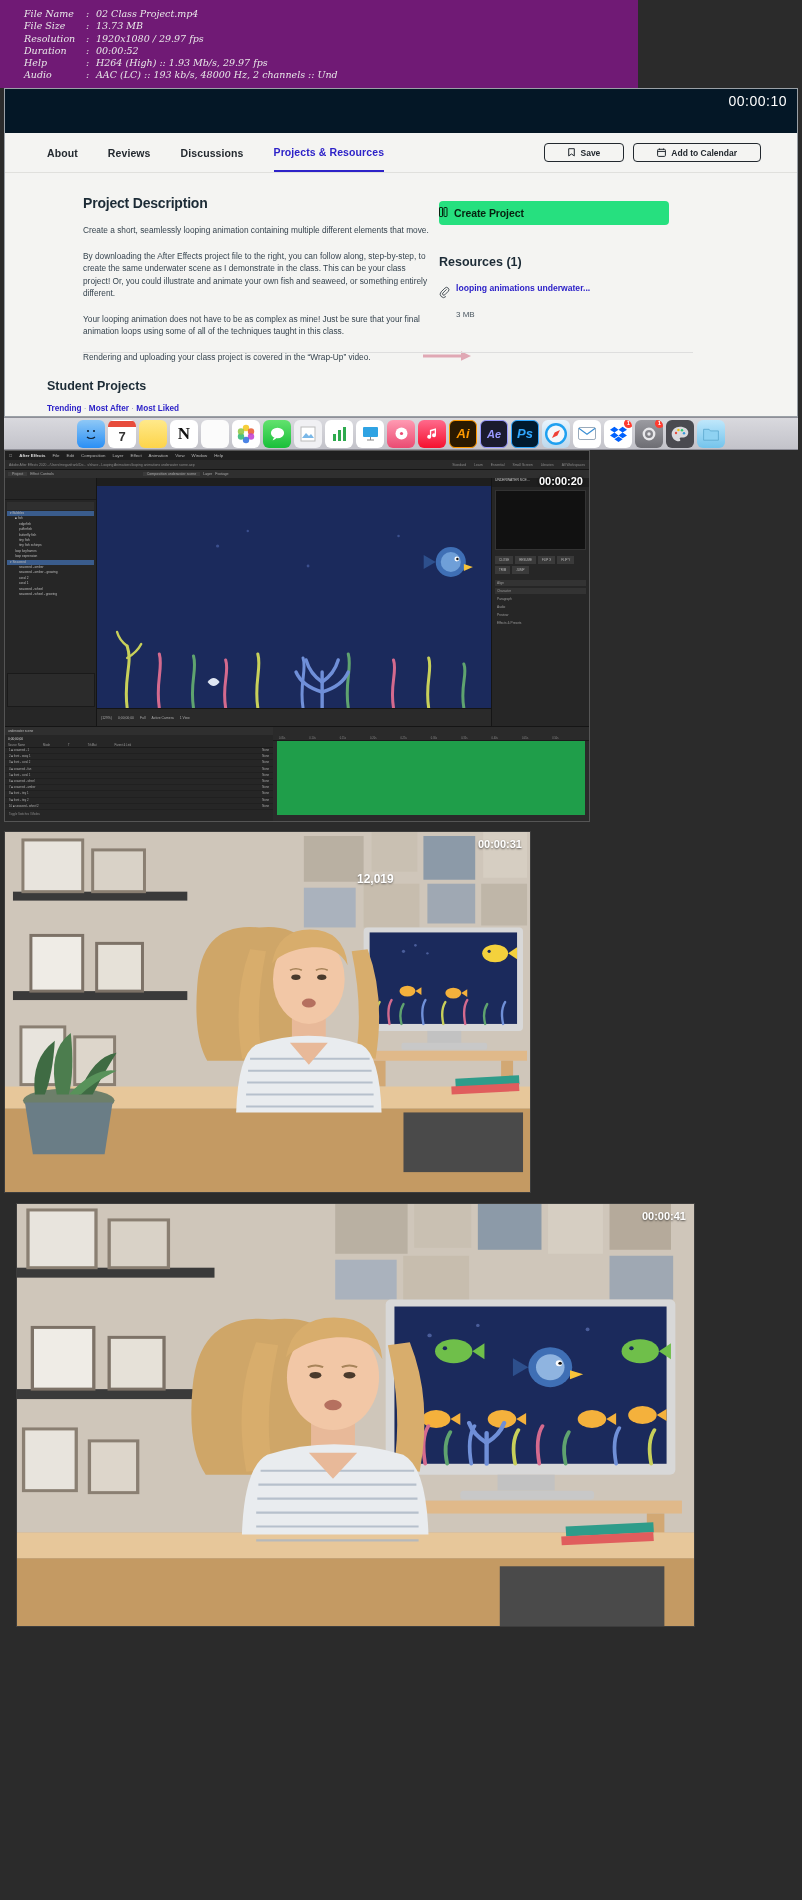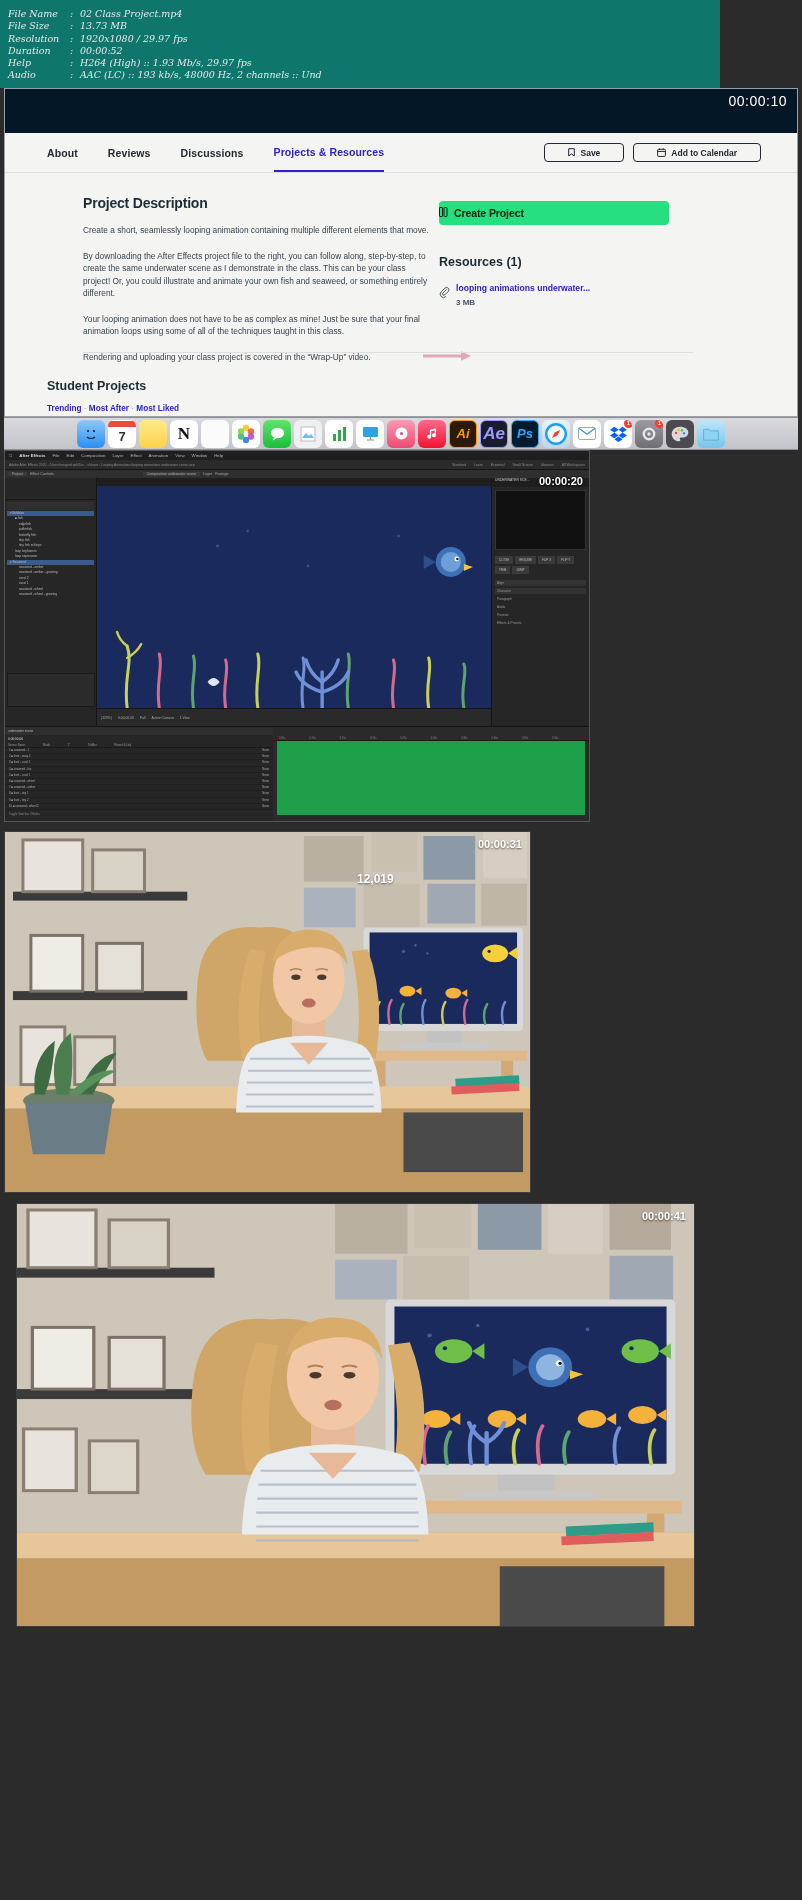--- a/index.html
+++ b/index.html
@@ -6,22 +6,22 @@
   html, body {
     width: 802px; height: 1900px;
     background: #2b2b2b;
     font-family: "Liberation Sans", sans-serif;
     overflow: hidden;
   }
   .page { position: relative; width: 802px; height: 1900px; background: #2b2b2b; }
 
   
   .mediainfo {
-    position: absolute; left: 0; top: 0; width: 720px; height: 88px;
-    background: #0f766e; padding: 8px 0 0 8px;
+    position: absolute; left: 0; top: 0; width: 638px; height: 88px;
+    background: #701a75; padding: 8px 0 0 24px;
   }
   .mi-row { display: flex; font-family: "DejaVu Serif", serif; font-style: italic;
             font-size: 9.5px; color: #e8e8e8; line-height: 12.3px; white-space: nowrap; }
   .mi-label { width: 62px; flex: 0 0 62px; }
   .mi-colon { width: 10px; flex: 0 0 10px; }
   .mi-value { flex: 1; }
 
   
   .shot1 { position: absolute; left: 4px; top: 88px; width: 794px; height: 329px;
            background: #f4f4f2; border: 1px solid #9aa0a6; overflow: hidden; }
@@ -44,21 +44,21 @@
   .col-left { width: 400px; padding-left: 54px; }
   .h-proj { font-size: 14px; font-weight: bold; color: #1c2b36; letter-spacing: -.2px; }
   .p { font-size: 8.3px; line-height: 12.5px; color: #36444f; margin-top: 13px; }
   .col-right { width: 230px; margin-left: 10px; padding-top: 6px; }
   .createbtn { background: #26e07f; color: #06210f; border-radius: 4px; height: 24px;
                display: flex; align-items: center; gap: 6px;
                font-size: 10.5px; font-weight: bold; letter-spacing: -.1px; }
   .res-h { font-size: 12.5px; font-weight: bold; color: #1c2b36; margin-top: 30px; }
   .res-item { display: flex; gap: 7px; margin-top: 14px; align-items: flex-start; }
   .res-link { font-size: 8.6px; font-weight: bold; color: #2d22c8; line-height: 11px; }
-  .res-size { font-size: 8px; color: #4a5761; margin-top: 4px; font-weight: bold; }
+  .res-size { font-size: 8px; color: #4a5761; margin-top: 16px; }
   .arrow-ann { position: absolute; left: 418px; top: 175px; width: 52px; height: 12px; }
   .divider1 { position: absolute; left: 78px; top: 263px; width: 610px; height: 1px;
               background: #dedede; }
   .stud { position: absolute; left: 42px; top: 290px; font-size: 12.5px; font-weight: bold;
           color: #1c2b36; }
   .filters { position: absolute; left: 42px; top: 315px; font-size: 8.2px;
              color: #2d22c8; font-weight: bold; }
   .filters .sep { color: #9aa3ab; font-weight: normal; }
 
   
@@ -288,21 +288,21 @@
           <circle cx="6.5" cy="6.5" r="6" fill="#fff"></circle>
           <circle cx="6.5" cy="6.5" r="1.6" fill="#ea4b72"></circle>
         </svg>
     </div>
     <div class="dicon" style="background:linear-gradient(#ff6a8c,#f5112f)">
       <svg width="13" height="13" viewBox="0 0 13 13">
           <path d="M10 1.2v7.1a2 2 0 1 1-1.3-1.9V3.3L5.2 4.2v5.6a2 2 0 1 1-1.3-1.9V3z" fill="#fff"></path>
         </svg>
     </div>
     <div class="dicon" style="background:#2b1a00;border:1px solid #ff9a00;color:#ff9a00;font-size:13px;font-style:italic;">Ai</div>
-    <div class="dicon" style="background:#1b1b2e;border:1px solid #9999ff;color:#9999ff;font-size:17px;font-style:italic;">Ae</div>
+    <div class="dicon" style="background:#1b1b2e;border:1px solid #9999ff;color:#9999ff;font-size:11px;font-style:italic;">Ae</div>
     <div class="dicon" style="background:#001a2e;border:1px solid #31a8ff;color:#31a8ff;font-size:13px;font-style:italic;">Ps</div>
     <div class="dicon" style="background:linear-gradient(#e8f4fd,#bcd8ec)">
       <svg width="24" height="24" viewBox="0 0 24 24">
           <circle cx="12" cy="12" r="11" fill="#1ea0f0"></circle>
           <circle cx="12" cy="12" r="8.6" fill="#f2f7fb"></circle>
           <path d="M16 8 10.6 10.6 8 16l5.4-2.6z" fill="#ef4136"></path>
         </svg>
     </div>
     <div class="dicon" style="background:#fff">
       <svg width="18" height="13" viewBox="0 0 18 13">

